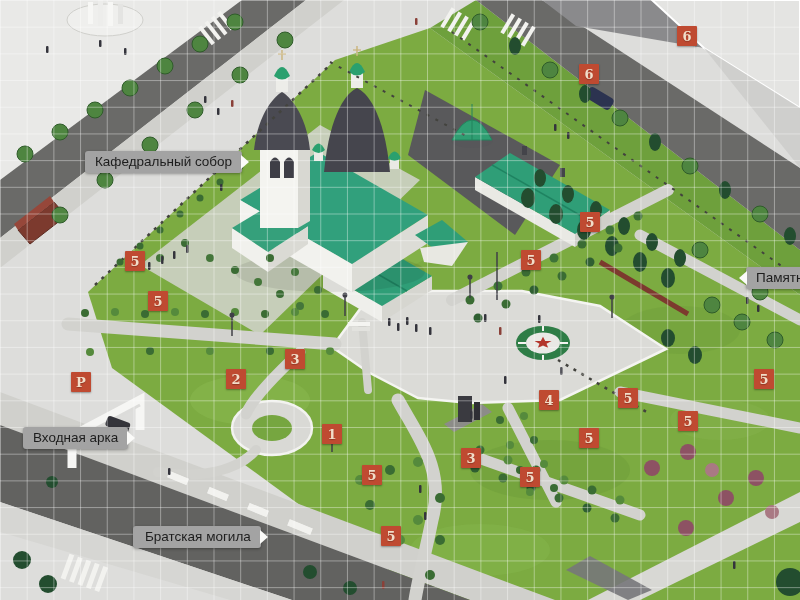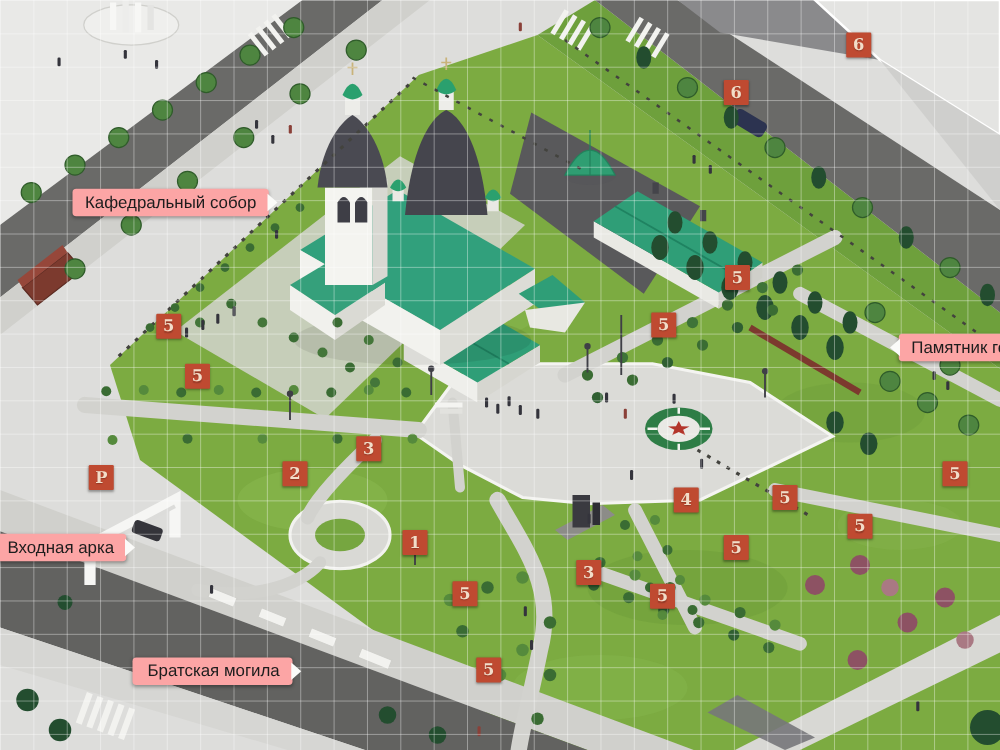--- a/index.html
+++ b/index.html
@@ -9,23 +9,23 @@
   #grid{position:absolute;inset:0;z-index:20;pointer-events:none;
         background-image:
           linear-gradient(rgba(255,255,255,.38) 1px, transparent 1px),
           linear-gradient(90deg, rgba(255,255,255,.38) 1px, transparent 1px);
         background-size:26.7px 26.7px;}
   #markers-layer{position:absolute;inset:0;z-index:25;}
   .marker{position:absolute;width:20px;height:20px;display:flex;align-items:center;
           justify-content:center;background:#bf4a31;color:#f2ddc9;
           font:700 13px "DejaVu Serif",serif;border-radius:1px;
           box-shadow:0 1px 2px rgba(0,0,0,.35);text-shadow:0 1px 1px rgba(0,0,0,.25);}
-  .label{position:absolute;z-index:30;background:#fca5a5;color:#1d1d1d;
+  .label{position:absolute;z-index:30;background:#a3a3a3;color:#1d1d1d;
          font-size:13.5px;line-height:16px;padding:3px 10px;border-radius:3px;
-         box-shadow:0 1px 3px rgba(0,0,0,.35);white-space:nowrap;}
+         box-shadow:0 1px 3px rgba(0,0,0,.35);white-space:nowrap;margin-left:27px;}
   .tip-right::after{content:"";position:absolute;right:-7px;top:50%;margin-top:-7px;
          border-left:8px solid #fbfbf9;border-top:7px solid transparent;
          border-bottom:7px solid transparent;}
   .tip-left::before{content:"";position:absolute;left:-7px;top:50%;margin-top:-7px;
          border-right:8px solid #fbfbf9;border-top:7px solid transparent;
          border-bottom:7px solid transparent;}
   #label-cathedral{left:58px;top:151px;}
   #label-entrance{left:-4px;top:427px;}
   #label-grave{left:106px;top:526px;padding-left:12px;}
   #label-monument{left:719px;top:267px;}

